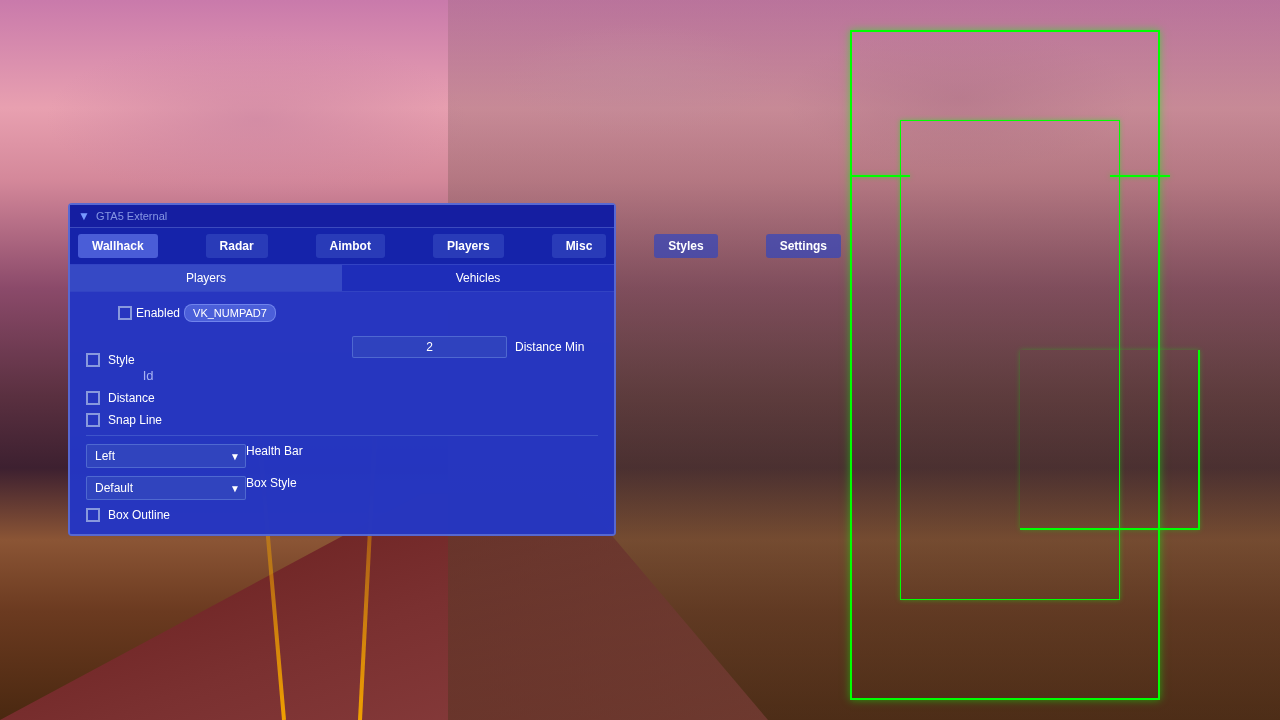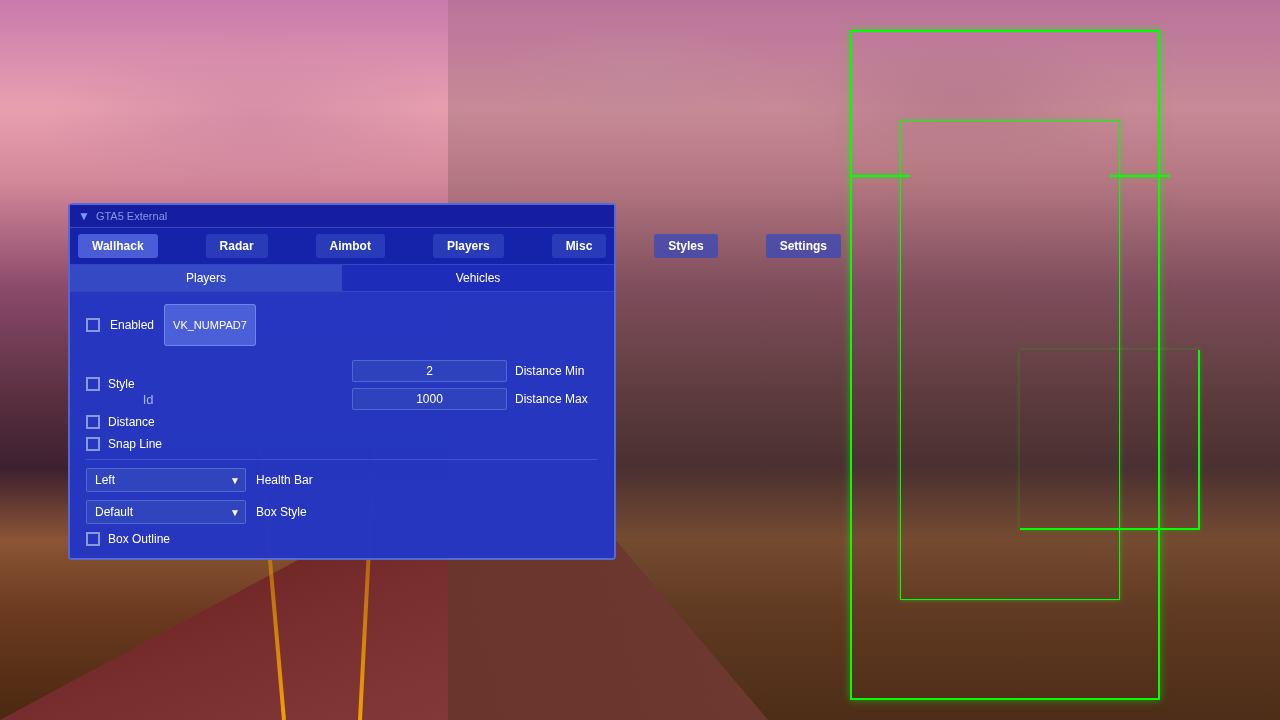--- a/index.html
+++ b/index.html
@@ -209,22 +209,23 @@
     
     .panel-content {
       padding: 12px 16px;
       background: rgba(40, 60, 200, 0.7);
     }
 
     
     .enabled-row {
       display: flex;
       align-items: center;
-      gap: 10px;
+      gap: 4px;
       margin-bottom: 14px;
+      margin-left: 32px;
     }
 
     .checkbox-custom {
       width: 14px;
       height: 14px;
       border: 2px solid #8899dd;
       background: transparent;
       display: inline-block;
       cursor: pointer;
       flex-shrink: 0;
@@ -232,22 +233,22 @@
 
     .label-text {
       color: white;
       font-size: 12px;
     }
 
     .key-badge {
       background: rgba(80, 100, 220, 0.9);
       color: white;
       font-size: 11px;
-      padding: 14px 8px;
-      border-radius: 3px;
+      padding: 2px 8px;
+      border-radius: 8px;
       border: 1px solid rgba(150,170,255,0.5);
     }
 
     .option-row {
       display: flex;
       align-items: center;
       gap: 8px;
     }
 
     .option-label {
@@ -281,22 +282,21 @@
     }
 
     .distance-label {
       color: white;
       font-size: 12px;
     }
 
     
     .dropdown-row {
       display: flex;
-      align-items: center;
-      gap: 10px;
+      gap: 0;
       margin-bottom: 8px;
     }
 
     .dropdown-select {
       width: 160px;
       background: rgba(50, 70, 190, 0.9);
       border: 1px solid rgba(100,130,220,0.6);
       color: white;
       font-size: 12px;
       padding: 4px 8px;
@@ -401,24 +401,20 @@
         <div class="option-row">
           <div class="checkbox-custom"></div>
           <span class="option-label">Snap Line</span>
         </div>
       </div>
       <div style="flex:1;">
         <div class="distance-row">
           <input class="distance-input" type="text" value="2" style="">
           <span class="distance-label">Distance Min</span>
         </div>
-        <div class="distance-row" style="margin-top:6px;">
-          <input class="distance-input" type="text" value="1000" style="">
-          <span class="distance-label">Distance Max</span>
-        </div>
       </div>
     </div>
 
     <hr class="divider-line">
 
     <div class="dropdown-row">
       <div class="dropdown-wrapper">
         <select class="dropdown-select">
           <option>Left</option>
           <option>Right</option>

